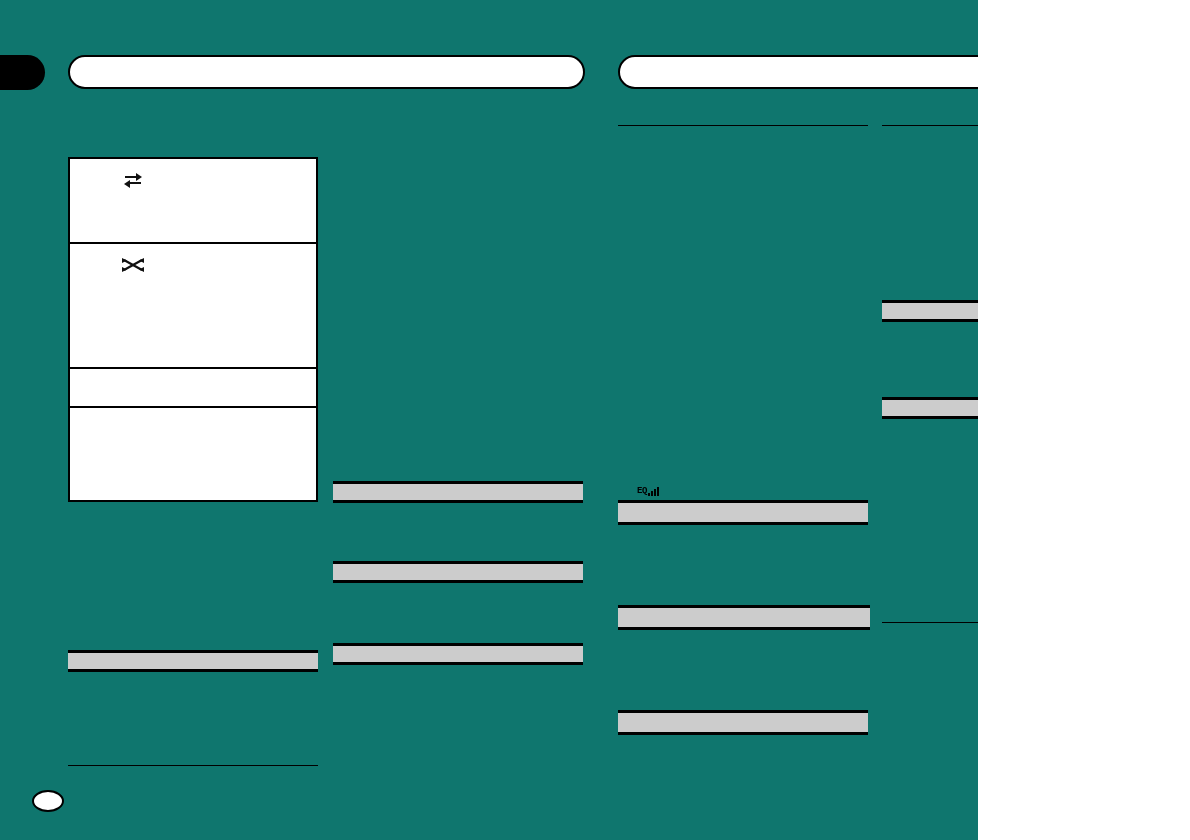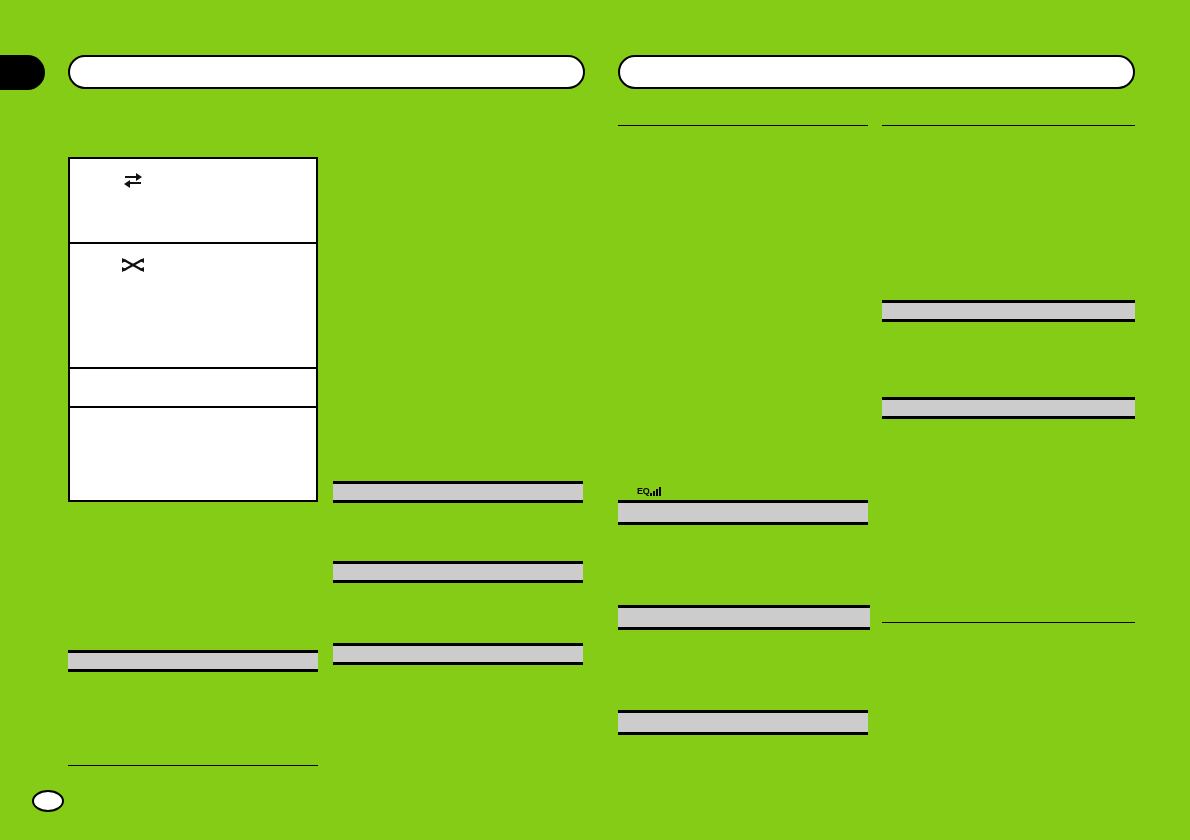--- a/index.html
+++ b/index.html
@@ -6,24 +6,25 @@
     margin: 0;
     padding: 0;
     background: #ffffff;
   }
   body {
     font-family: "Liberation Sans", sans-serif;
     -webkit-font-smoothing: none;
   }
   #page {
     position: relative;
-    width: 1190px;
+    width: 978px;
     height: 840px;
-    background: #84cc16;
+    background: #0f766e;
     overflow: hidden;
+    font-family: Liberation Mono, monospace;
   }
 
   
   .edge-tab {
     position: absolute;
     background: #000000;
     border-top-right-radius: 18px;
     border-bottom-right-radius: 18px;
   }
 

